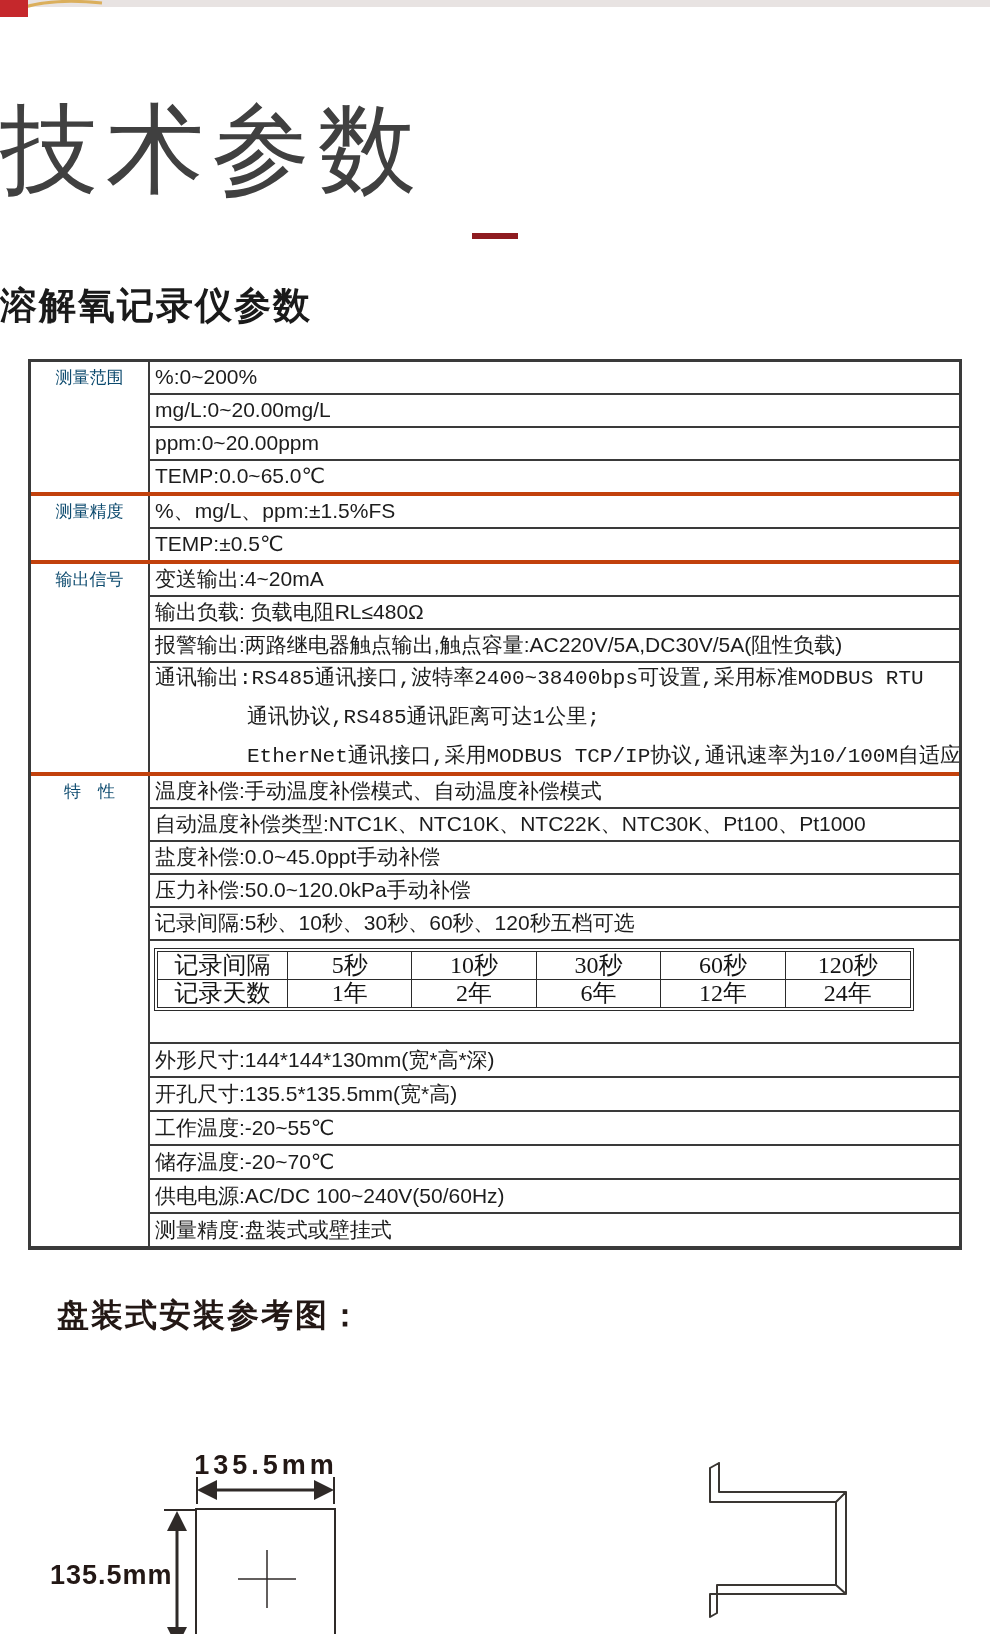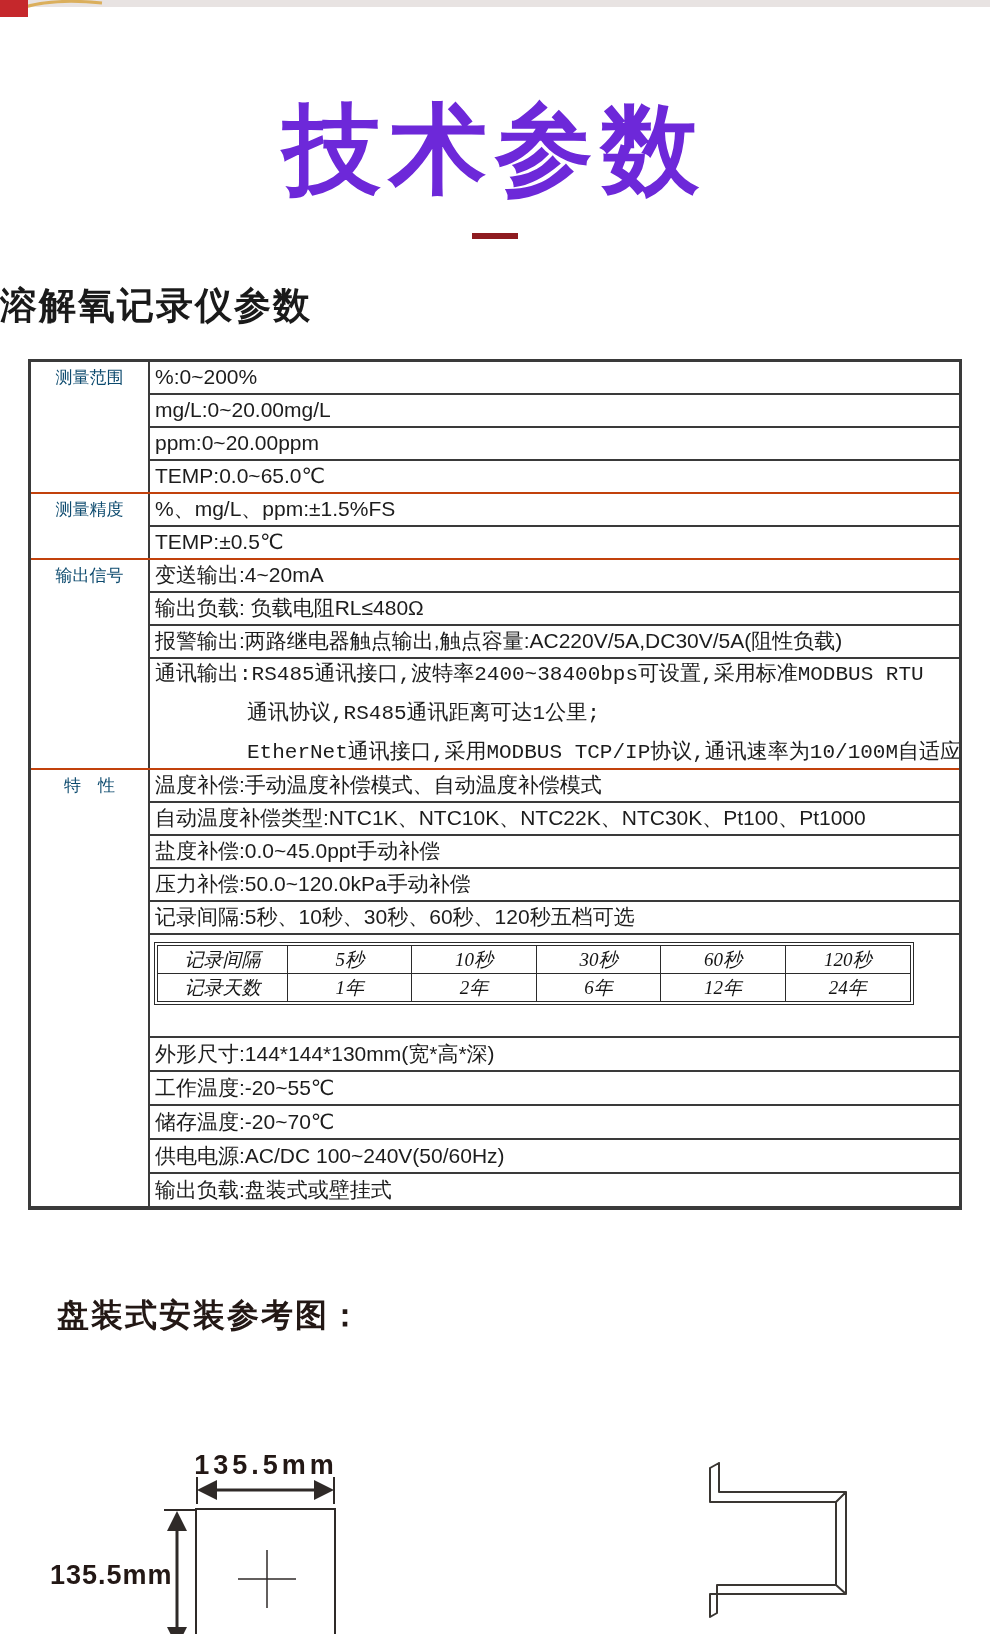--- a/index.html
+++ b/index.html
@@ -3,44 +3,44 @@
 <meta charset="utf-8">
 <style>
   html,body{margin:0;padding:0;background:#fff;}
   .page{position:relative;width:990px;height:1634px;background:#ffffff;overflow:hidden;
         font-family:"Liberation Sans","DejaVu Sans",sans-serif;color:#1c1c1c;}
   
   .strip{position:absolute;top:0;left:0;width:990px;height:7px;background:#e8e3e2;}
   .gold-swoosh{position:absolute;top:0;left:18px;width:90px;height:10px;}
   .corner-red{position:absolute;top:0;left:0;width:28px;height:17px;background:#c5282c;}
   
-  .title{padding-top:97px;text-align:center;font-size:98px;line-height:1.08;font-weight:700;
-         letter-spacing:8px;color:#6d28d9;}
+  .title{padding-top:97px;font-size:98px;line-height:1.08;font-weight:400;
+         letter-spacing:8px;color:#404040;}
   .red-divider{width:46px;height:6px;background:#8e1b20;margin:30px auto 0 auto;}
   .subtitle{margin-top:42px;text-align:left;font-size:37px;font-weight:bold;color:#1a1a1a;letter-spacing:2px;}
   
   .spec{margin:28px 28px 0 28px;border:3px solid #3a3a3a;border-bottom-width:4px;}
-  .sec{display:flex;border-top:2px solid #c2410c;}
+  .sec{display:flex;border-top:4px solid #c2410c;}
   .sec:first-child{border-top:none;}
   .sec-label{flex:0 0 117px;border-right:2px solid #3a3a3a;font-size:17px;
              padding-top:4px;text-align:center;color:#0c4a6e;}
   .sec-rows{flex:1;min-width:0;}
   .srow{height:31px;line-height:30px;border-bottom:2px solid #3a3a3a;padding-left:5px;
         font-size:21px;white-space:nowrap;overflow:hidden;}
   .srow.tall2{height:32px;line-height:31px;}
   .sec-rows .srow:last-child{border-bottom:none;}
   .srow.multi{height:auto;padding-left:0;}
   .srow.multi .line{height:31px;line-height:31px;padding-left:5px;white-space:nowrap;overflow:hidden;font-family:Liberation Mono, monospace;}
   .srow.multi .line.indent{padding-left:97px;margin-top:8px;}
   .srow.block{height:101px;padding-left:0;}
   
   .rec-table{margin:7px 0 0 4px;width:752px;border:4px double #2b2b2b;display:grid;
              grid-template-columns:130px repeat(5,1fr);
-             font-family:"Liberation Serif","DejaVu Serif",serif;font-size:19px;
-             text-align:center;color:#141414;font-style:italic;}
+             font-family:"Liberation Serif","DejaVu Serif",serif;font-size:24px;
+             text-align:center;color:#141414;}
   .rec-cell{height:27px;line-height:27px;border-right:1px solid #2b2b2b;border-bottom:1px solid #2b2b2b;}
   .rec-cell:nth-child(6n){border-right:none;}
   .rec-cell:nth-child(n+7){border-bottom:none;}
   
   .mount-heading{position:absolute;left:57px;top:1294px;font-size:32px;font-weight:bold;
                  color:#231815;letter-spacing:2px;}
   .diagram{position:absolute;left:0;top:1392px;width:990px;height:304px;}
   .diagram svg{position:absolute;left:0;top:0;}
   .dim-top{position:absolute;left:186px;top:58px;width:160px;text-align:center;
            font-size:27px;font-weight:bold;letter-spacing:4px;color:#231815;}
@@ -118,24 +118,25 @@
             <div class="rec-cell">120秒</div>
             <div class="rec-cell">记录天数</div>
             <div class="rec-cell">1年</div>
             <div class="rec-cell">2年</div>
             <div class="rec-cell">6年</div>
             <div class="rec-cell">12年</div>
             <div class="rec-cell">24年</div>
           </div>
         </div>
         <div class="srow tall2">外形尺寸:144*144*130mm(宽*高*深)</div>
+        <div class="srow tall2">开孔尺寸:135.5*135.5mm(宽*高)</div>
         <div class="srow tall2">工作温度:-20~55℃</div>
         <div class="srow tall2">储存温度:-20~70℃</div>
         <div class="srow tall2">供电电源:AC/DC 100~240V(50/60Hz)</div>
-        <div class="srow tall2">输出负载:盘装式或壁挂式</div>
+        <div class="srow tall2">测量精度:盘装式或壁挂式</div>
       </div>
     </div>
 
   </div>
 
   <div class="mount-heading">盘装式安装参考图：</div>
 
   <div class="diagram">
     <svg width="990" height="304" viewBox="0 0 990 304">
 

